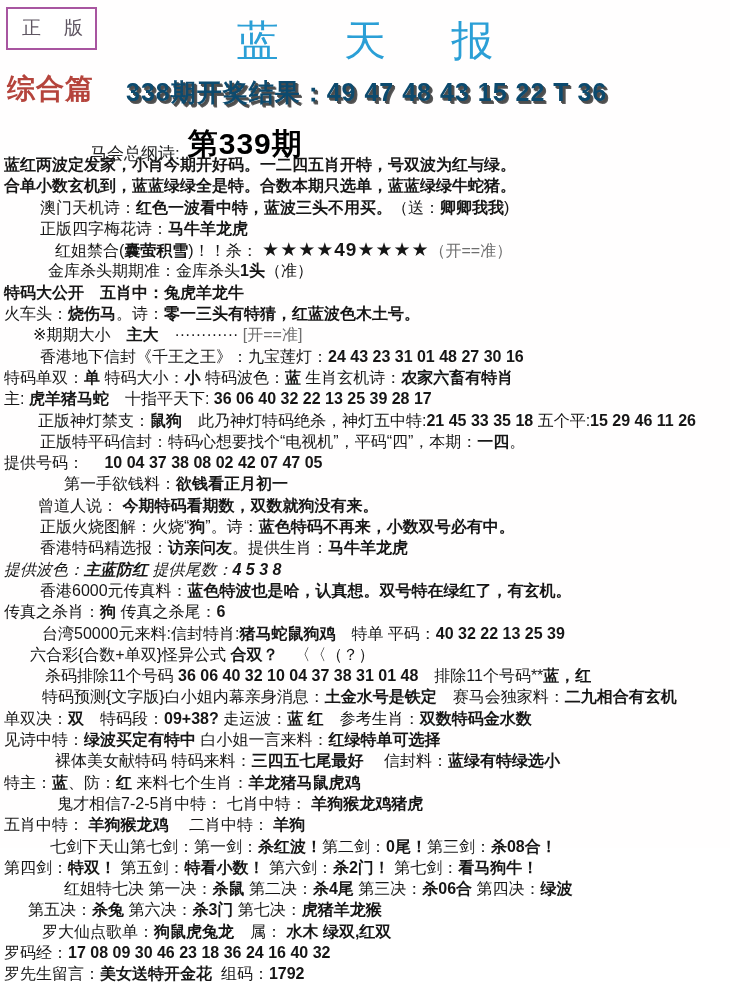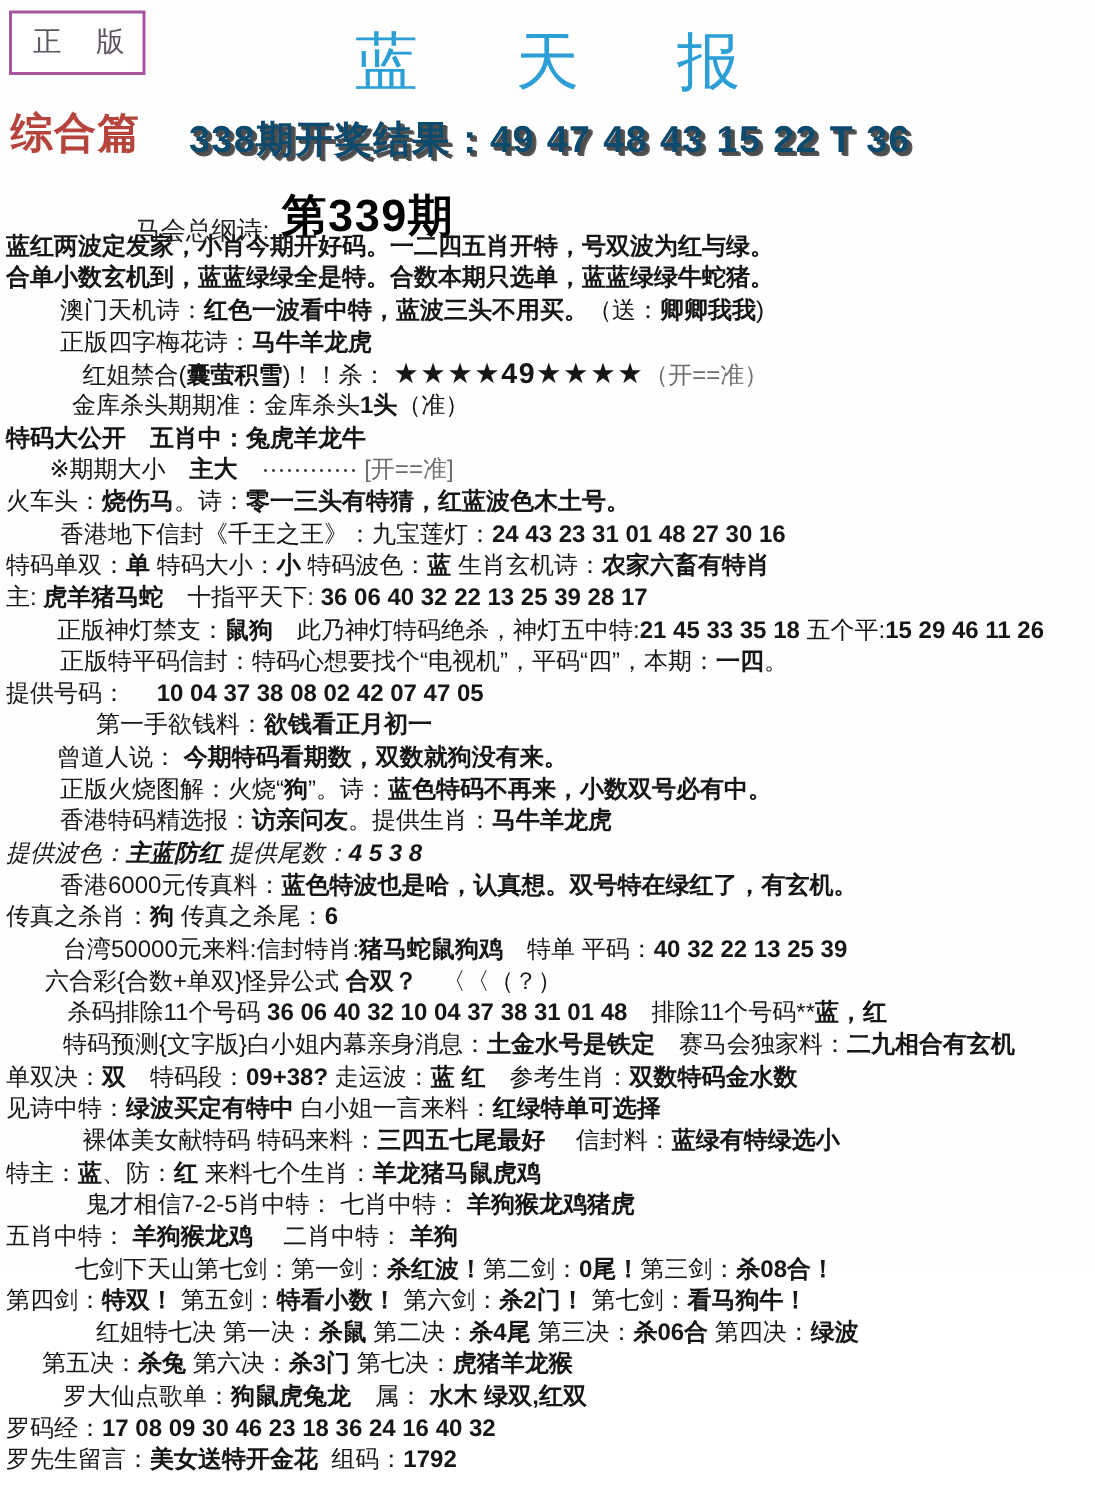--- a/index.html
+++ b/index.html
@@ -59,22 +59,22 @@
     <span class="issue-number">第339期</span>
   </div>
   <div class="report-body">
       <div class="line" style="padding-left: 4px;"><span class="b">蓝红两波定发家，小肖今期开好码。一二四五肖开特，号双波为红与绿。</span></div>
       <div class="line" style="padding-left: 4px;"><span class="b">合单小数玄机到，蓝蓝绿绿全是特。合数本期只选单，蓝蓝绿绿牛蛇猪。</span></div>
       <div class="line" style="padding-left: 40px;"><span>澳门天机诗：</span><span class="b">红色一波看中特，蓝波三头不用买。</span><span>（送：</span><span class="b">卿卿我我</span><span>)</span></div>
       <div class="line" style="padding-left: 40px;"><span>正版四字梅花诗：</span><span class="b">马牛羊龙虎</span></div>
       <div class="line" style="padding-left: 55px;"><span>红姐禁合(</span><span class="b">囊萤积雪</span><span>)！！杀： </span><span class="b star">★★★★49★★★★</span><span class="gray">（开==准）</span></div>
       <div class="line" style="padding-left: 48px;"><span>金库杀头期期准：金库杀头</span><span class="b">1头</span><span>（准）</span></div>
       <div class="line" style="padding-left: 4px;"><span class="b">特码大公开　五肖中：</span><span class="b">兔虎羊龙牛</span></div>
+      <div class="line" style="padding-left: 4px;"><span>火车头：</span><span class="b">烧伤马</span><span>。诗：</span><span class="b">零一三头有特猜，红蓝波色木土号。</span></div>
       <div class="line" style="padding-left: 33px;"><span>※期期大小　</span><span class="b">主大</span><span>　············ </span><span class="gray">[开==准]</span></div>
-      <div class="line" style="padding-left: 4px;"><span>火车头：</span><span class="b">烧伤马</span><span>。诗：</span><span class="b">零一三头有特猜，红蓝波色木土号。</span></div>
       <div class="line" style="padding-left: 40px;"><span>香港地下信封《千王之王》：九宝莲灯：</span><span class="b">24 43 23 31 01 48 27 30 16</span></div>
       <div class="line" style="padding-left: 4px;"><span>特码单双：</span><span class="b">单 </span><span>特码大小：</span><span class="b">小 </span><span>特码波色：</span><span class="b">蓝 </span><span>生肖玄机诗：</span><span class="b">农家六畜有特肖</span></div>
       <div class="line" style="padding-left: 4px;"><span>主: </span><span class="b">虎羊猪马蛇</span><span>　十指平天下: </span><span class="b">36 06 40 32 22 13 25 39 28 17</span></div>
       <div class="line" style="padding-left: 38px;"><span>正版神灯禁支：</span><span class="b">鼠狗</span><span>　此乃神灯特码绝杀，神灯五中特:</span><span class="b">21 45 33 35 18</span><span> 五个平:</span><span class="b">15 29 46 11 26</span></div>
       <div class="line" style="padding-left: 40px;"><span>正版特平码信封：特码心想要找个“电视机”，平码“四”，本期：</span><span class="b">一四</span><span>。</span></div>
       <div class="line" style="padding-left: 4px;"><span>提供号码：　 </span><span class="b">10 04 37 38 08 02 42 07 47 05</span></div>
       <div class="line" style="padding-left: 64px;"><span>第一手欲钱料：</span><span class="b">欲钱看正月初一</span></div>
       <div class="line" style="padding-left: 38px;"><span>曾道人说： </span><span class="b">今期特码看期数，双数就狗没有来。</span></div>
       <div class="line" style="padding-left: 40px;"><span>正版火烧图解：火烧“</span><span class="b">狗</span><span>”。诗：</span><span class="b">蓝色特码不再来，小数双号必有中。</span></div>
       <div class="line" style="padding-left: 40px;"><span>香港特码精选报：</span><span class="b">访亲问友</span><span>。提供生肖：</span><span class="b">马牛羊龙虎</span></div>

